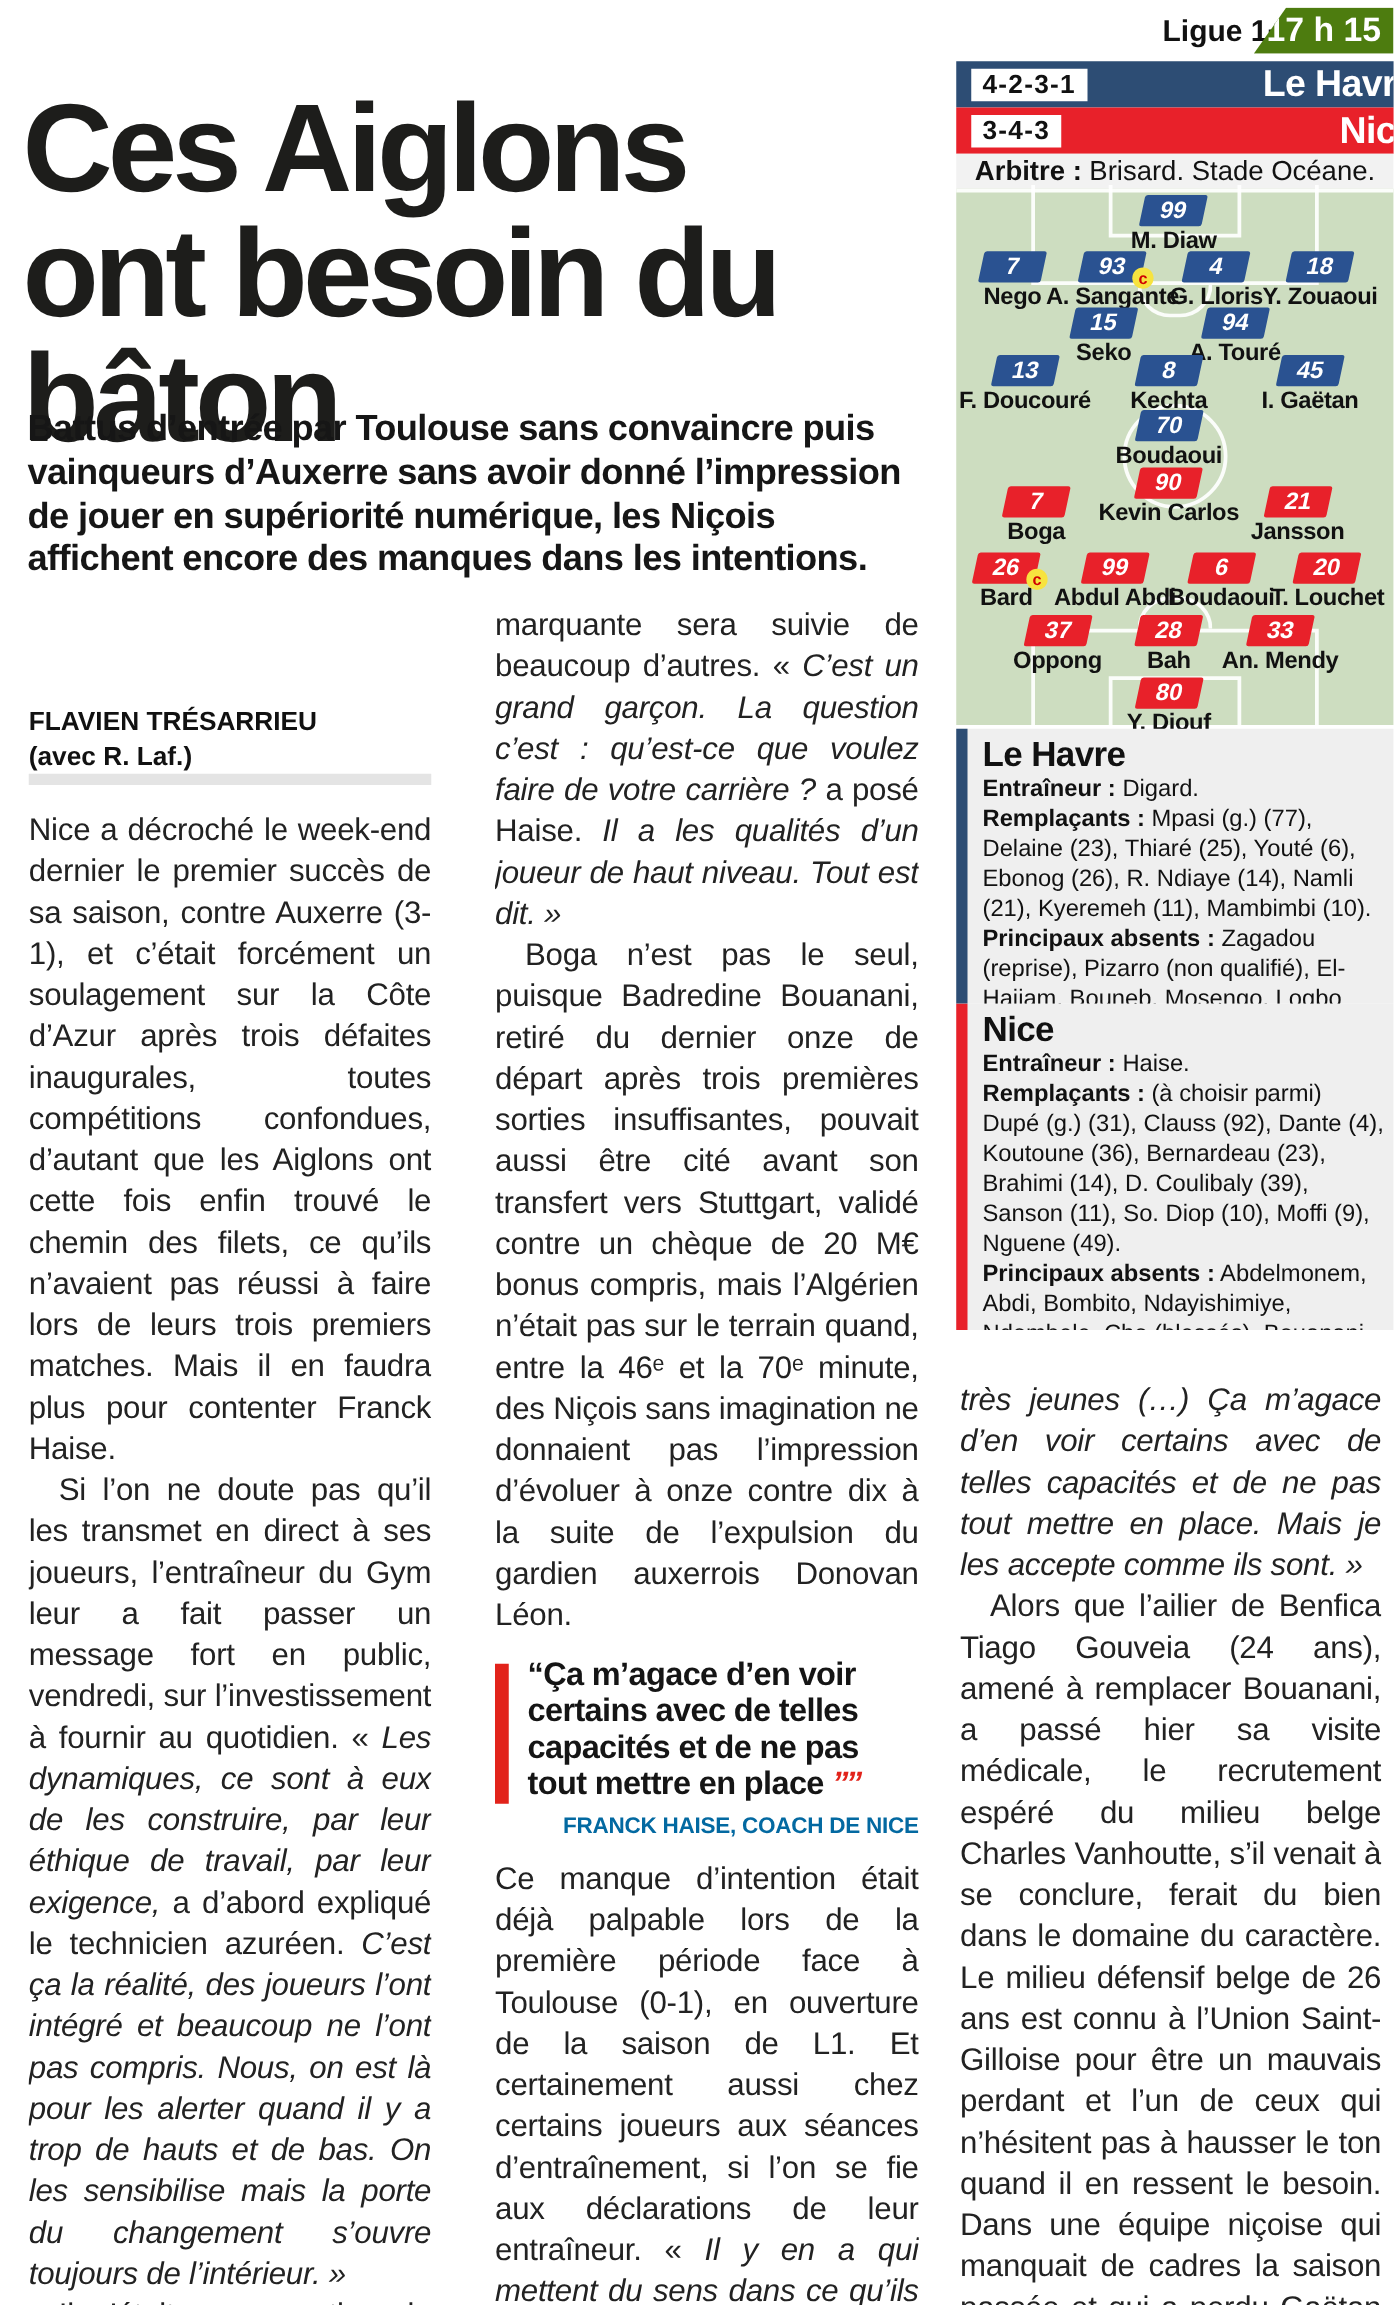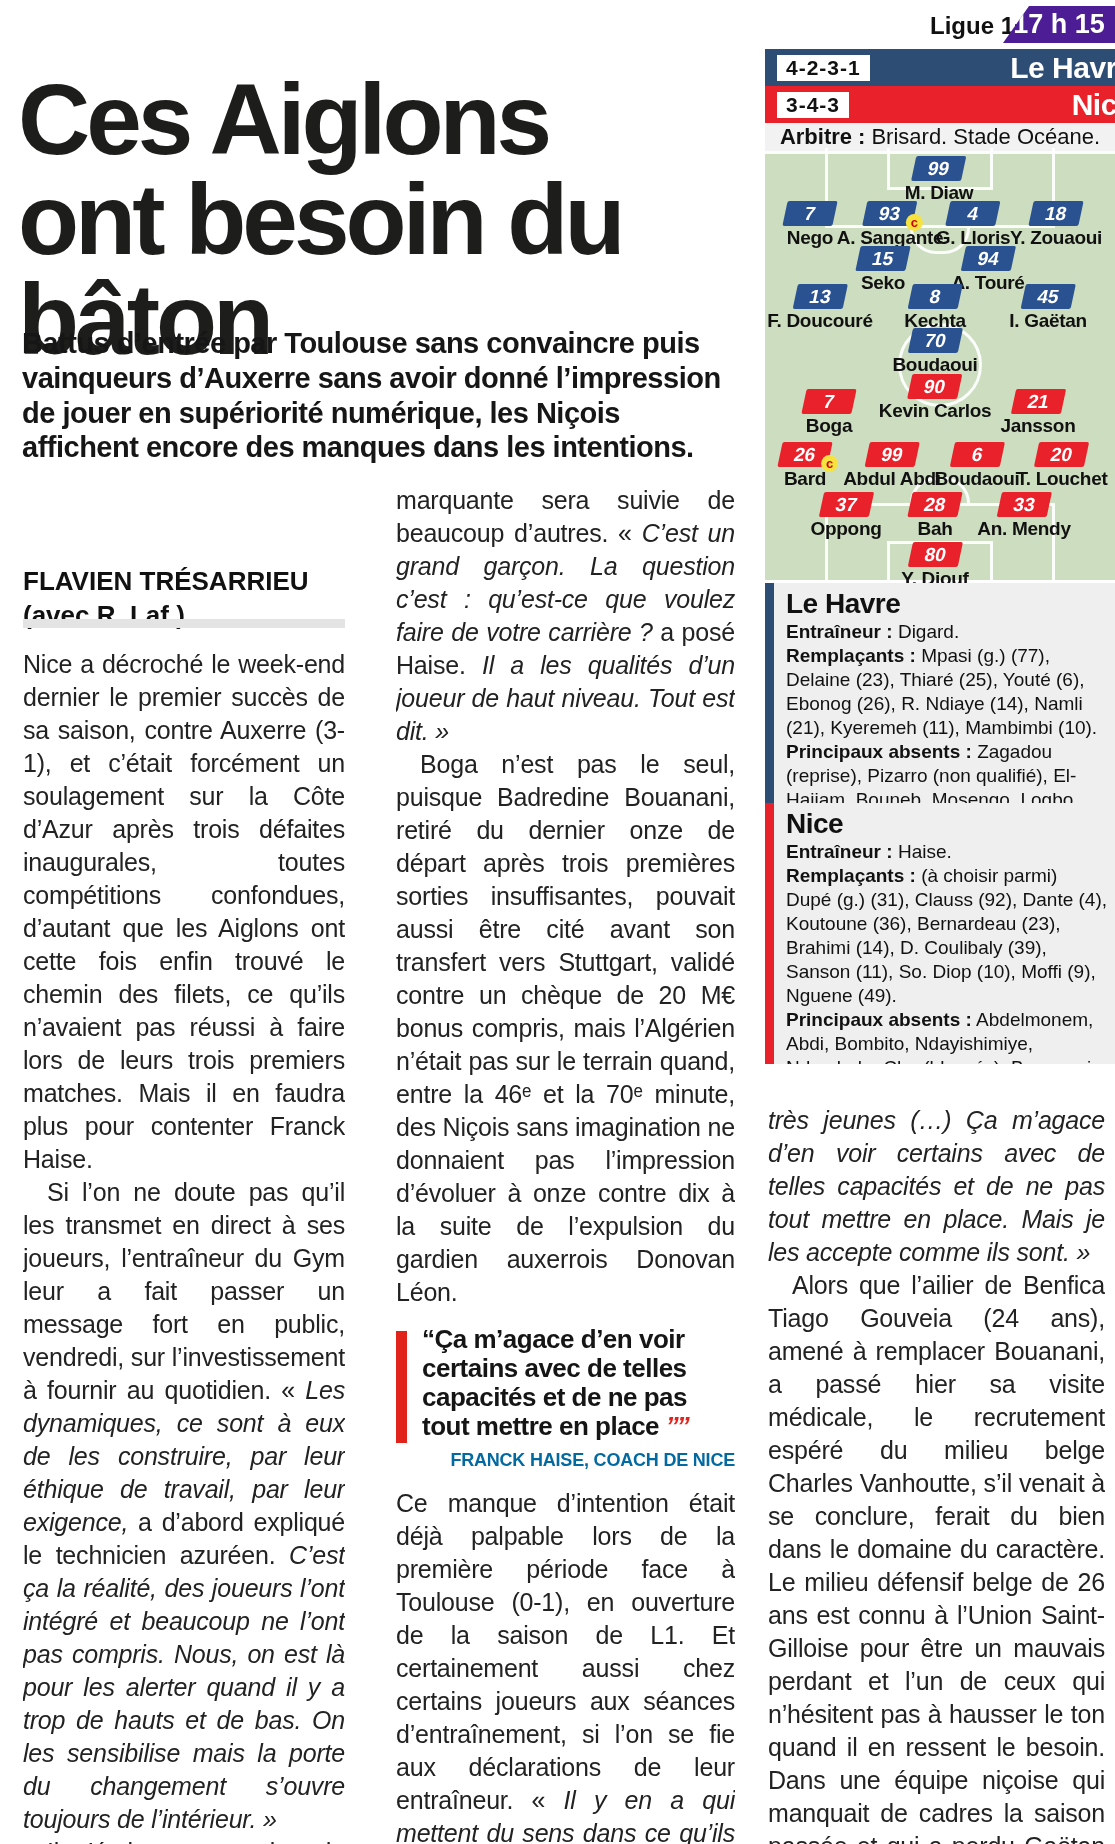--- a/index.html
+++ b/index.html
@@ -3,40 +3,40 @@
 <meta charset="utf-8">
 <style>
   html,body{margin:0;padding:0;background:#fff;}
   .page{position:relative;width:1115px;height:1844px;background:#fff;overflow:hidden;
         font-family:"Liberation Sans",sans-serif;color:#1a1a1a;}
   
   .headline{position:absolute;left:18px;top:2px;width:612px;font-size:100px;font-weight:bold;
             line-height:1.0;letter-spacing:-4px;color:#1d1d1b;}
   .standfirst{position:absolute;left:22px;top:326px;width:720px;font-size:29px;font-weight:bold;
               line-height:1.2;letter-spacing:-0.5px;color:#161616;}
-  .byline{position:absolute;left:23px;top:564px;font-size:26px;font-weight:bold;line-height:1.32;color:#111;}
+  .byline{position:absolute;left:23px;top:564px;font-size:21px;font-weight:bold;line-height:1.32;color:#111;}
   .byline-rule{position:absolute;left:23px;top:619px;width:322px;height:9px;background:#e4e4e4;}
   
   .bodycol{position:absolute;font-size:25px;line-height:33px;text-align:justify;
            letter-spacing:-0.2px;color:#222;overflow:hidden;}
   .col1{left:23px;top:648px;width:322px;height:1196px;}
   .col2{left:396px;top:484px;width:339px;height:1360px;}
   .col3{left:768px;top:1104px;width:337px;height:740px;}
   .bodycol p{margin:0;}
   .bodycol p.indent{text-indent:24px;}
   .bodycol em{font-style:italic;}
   
   .pullquote{position:relative;margin:16px 0 10px 0;padding-left:26px;text-align:left;}
   .pq-bar{position:absolute;left:0;top:6px;bottom:34px;width:11px;background:#e2231b;}
   .pq-text{font-size:26px;font-weight:bold;line-height:1.12;letter-spacing:-0.5px;color:#151515;}
   .pq-marks{color:#e2231b;font-weight:bold;font-style:italic;letter-spacing:-2px;}
   .pq-attr{font-size:18px;font-weight:bold;text-align:right;margin-top:3px;color:#0369a1;}
   
   .channel{position:absolute;left:930px;top:12px;font-size:24px;font-weight:bold;color:#111;}
-  .timebox{position:absolute;left:1003px;top:6px;width:112px;height:37px;background:#4c1d95;color:#fff;
+  .timebox{position:absolute;left:1003px;top:6px;width:112px;height:37px;background:#4d7c0f;color:#fff;
            font-size:27px;font-weight:bold;display:flex;align-items:center;justify-content:center;
            clip-path:polygon(26px 0,100% 0,100% 100%,0 100%);}
   .bar{position:absolute;left:765px;width:382px;height:37px;display:flex;align-items:center;}
   .bar-havre{top:49px;background:#2d4d74;}
   .bar-nice{top:86px;background:#e8212a;}
   .formation{margin-left:12px;background:#fff;color:#111;font-weight:bold;font-size:21px;
              padding:1px 9px;letter-spacing:1px;}
   .teamname{margin-left:auto;margin-right:14px;color:#fff;font-weight:bold;font-size:30px;letter-spacing:-0.5px;}
   .refstrip{position:absolute;left:765px;top:123px;width:350px;height:28px;background:#f2f2f2;
             display:flex;align-items:center;justify-content:center;font-size:22px;color:#111;}

